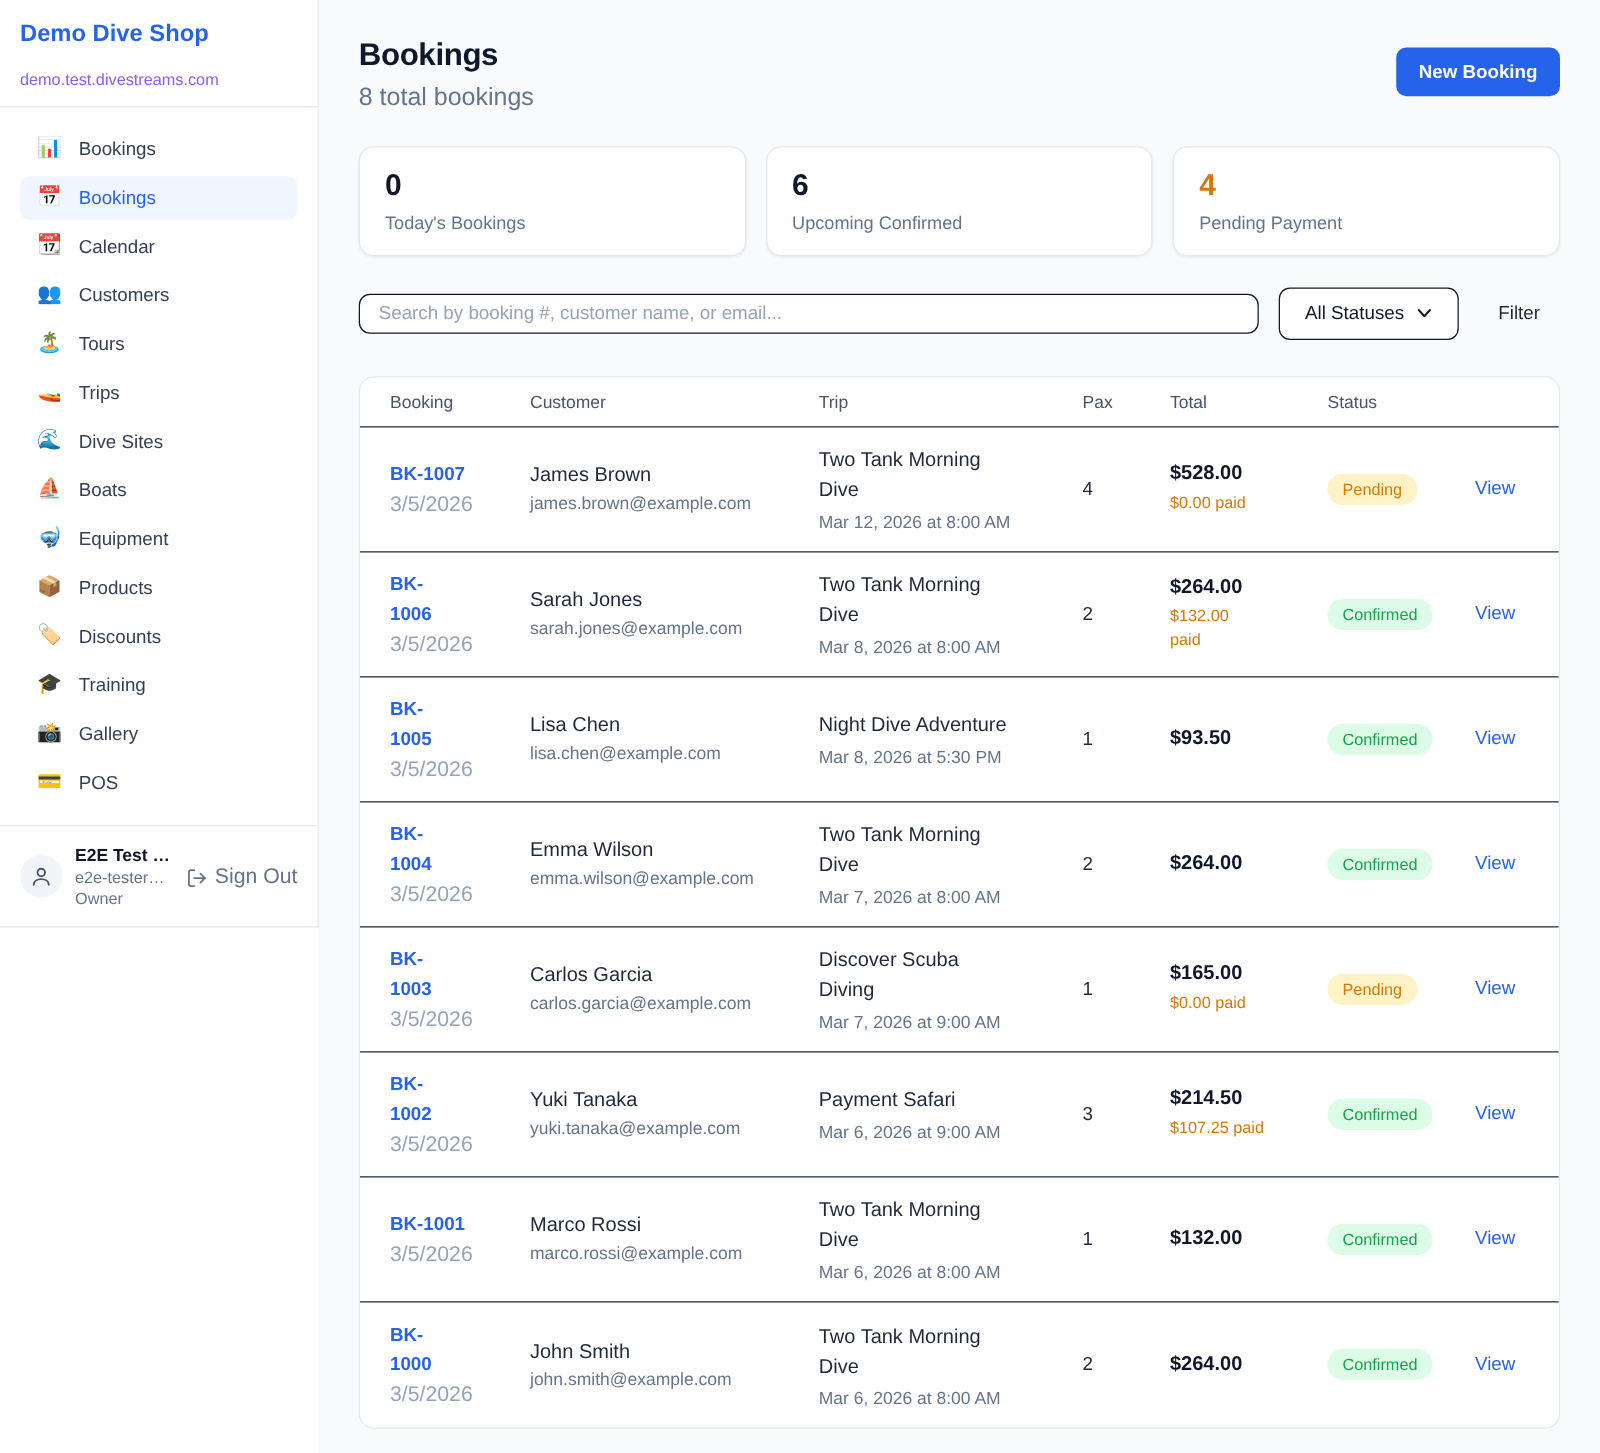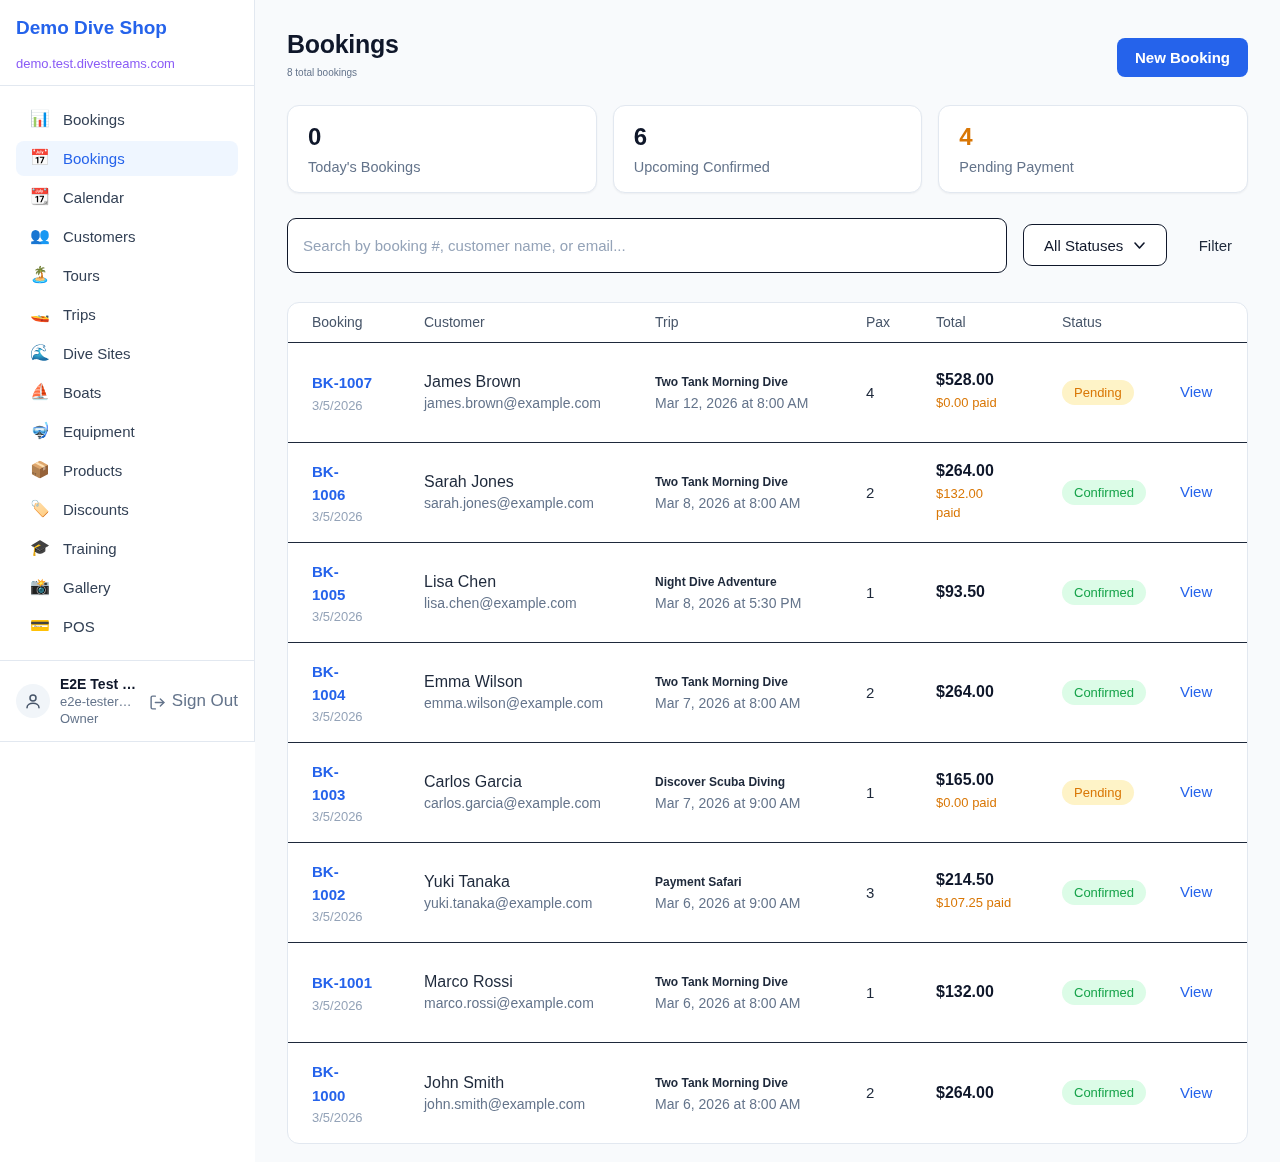--- a/index.html
+++ b/index.html
@@ -56,36 +56,36 @@
   .user-name{font-size:14px;font-weight:700;color:var(--dark);white-space:nowrap;overflow:hidden;text-overflow:ellipsis}
   .user-email,.user-role{font-size:13px;color:var(--gray);margin-top:2px;white-space:nowrap;overflow:hidden;text-overflow:ellipsis}
   .sign-out{
     display:flex;align-items:flex-end;gap:6px;border:none;background:none;
     font-family:inherit;font-size:17px;color:var(--gray);cursor:pointer;white-space:nowrap;flex:none;
   }
   
   .main{flex:1;min-height:1162px;background:var(--page-bg);padding:30px 32px 34px}
   .page-header{display:flex;justify-content:space-between;align-items:flex-start}
   .page-title{font-size:25px;font-weight:800;color:var(--dark);letter-spacing:-.3px}
-  .page-subtitle{font-size:10px;color:var(--gray);margin-top:8px}
+  .page-subtitle{font-size:20px;color:var(--gray);margin-top:8px}
   .btn-primary{
     background:var(--accent);color:#fff;border:none;border-radius:8px;
     font-family:inherit;font-size:15px;font-weight:600;padding:11px 18px;cursor:pointer;margin-top:8px;
   }
   .stats{display:grid;grid-template-columns:repeat(3,1fr);gap:16px;margin-top:27px}
   .stat-card{
     background:#fff;border:1px solid var(--border);border-radius:12px;
     padding:17px 20px;box-shadow:0 1px 2px rgba(15,23,42,.05);
   }
   .stat-value{font-size:24px;font-weight:700;color:var(--dark);line-height:1.15}
   .stat-value.accent{color:var(--orange)}
   .stat-label{font-size:14.5px;color:var(--gray);margin-top:8px}
   .filter-row{display:flex;align-items:center;gap:16px;margin-top:25px}
   .search-input{
-    flex:1;height:55px;background:#fff;border:1px solid var(--dark);border-radius:9px;
+    flex:1;height:32px;background:#fff;border:1px solid var(--dark);border-radius:9px;
     padding:0 15px;font-family:inherit;font-size:15px;color:var(--dark);
   }
   .search-input::placeholder{color:var(--light-gray)}
   .select-box{
     width:144px;height:42px;flex:none;background:#fff;border:1px solid var(--dark);border-radius:9px;
     display:flex;align-items:center;justify-content:center;gap:11px;
     font-size:15px;color:var(--dark);cursor:pointer;
   }
   .filter-btn{
     border:none;background:none;font-family:inherit;font-size:15px;color:var(--text);
@@ -109,24 +109,24 @@
     min-height:100px;padding-top:14px;padding-bottom:14px;
     align-items:center;align-content:center;
     border-bottom:1px solid var(--row-border);
   }
   .t-row:last-child{border-bottom:none}
   .booking-id{
     color:var(--accent);font-size:15px;font-weight:600;text-decoration:none;
     display:inline-block;line-height:1.55;
   }
   .booking-id.wrap{max-width:3em}
-  .booking-date{font-size:13px;color:var(--light-gray);margin-top:3px}
+  .booking-date{font-size:17px;color:var(--light-gray);margin-top:3px}
   .cust-name{font-size:16px;color:var(--text)}
   .cust-email{font-size:14px;color:var(--gray);margin-top:4px}
-  .trip-name{font-size:12px;font-weight:700;color:var(--text);line-height:1.5}
+  .trip-name{font-size:16px;font-weight:400;color:var(--text);line-height:1.5}
   .trip-name.wrap{max-width:150px}
   .trip-date{font-size:14px;color:var(--gray);margin-top:4px}
   .pax{font-size:15px;color:var(--text)}
   .total{font-size:16px;font-weight:700;color:var(--dark)}
   .paid{font-size:13px;color:var(--orange);margin-top:4px;line-height:1.5}
   .paid.wrap{max-width:62px}
   .pill{display:inline-block;font-size:13px;font-weight:500;padding:5px 12px;border-radius:999px}
   .pill.pending{background:var(--amber-bg);color:var(--orange)}
   .pill.confirmed{background:var(--green-bg);color:var(--green)}
   .view-link{color:var(--accent);font-size:15px;font-weight:500;text-decoration:none}

